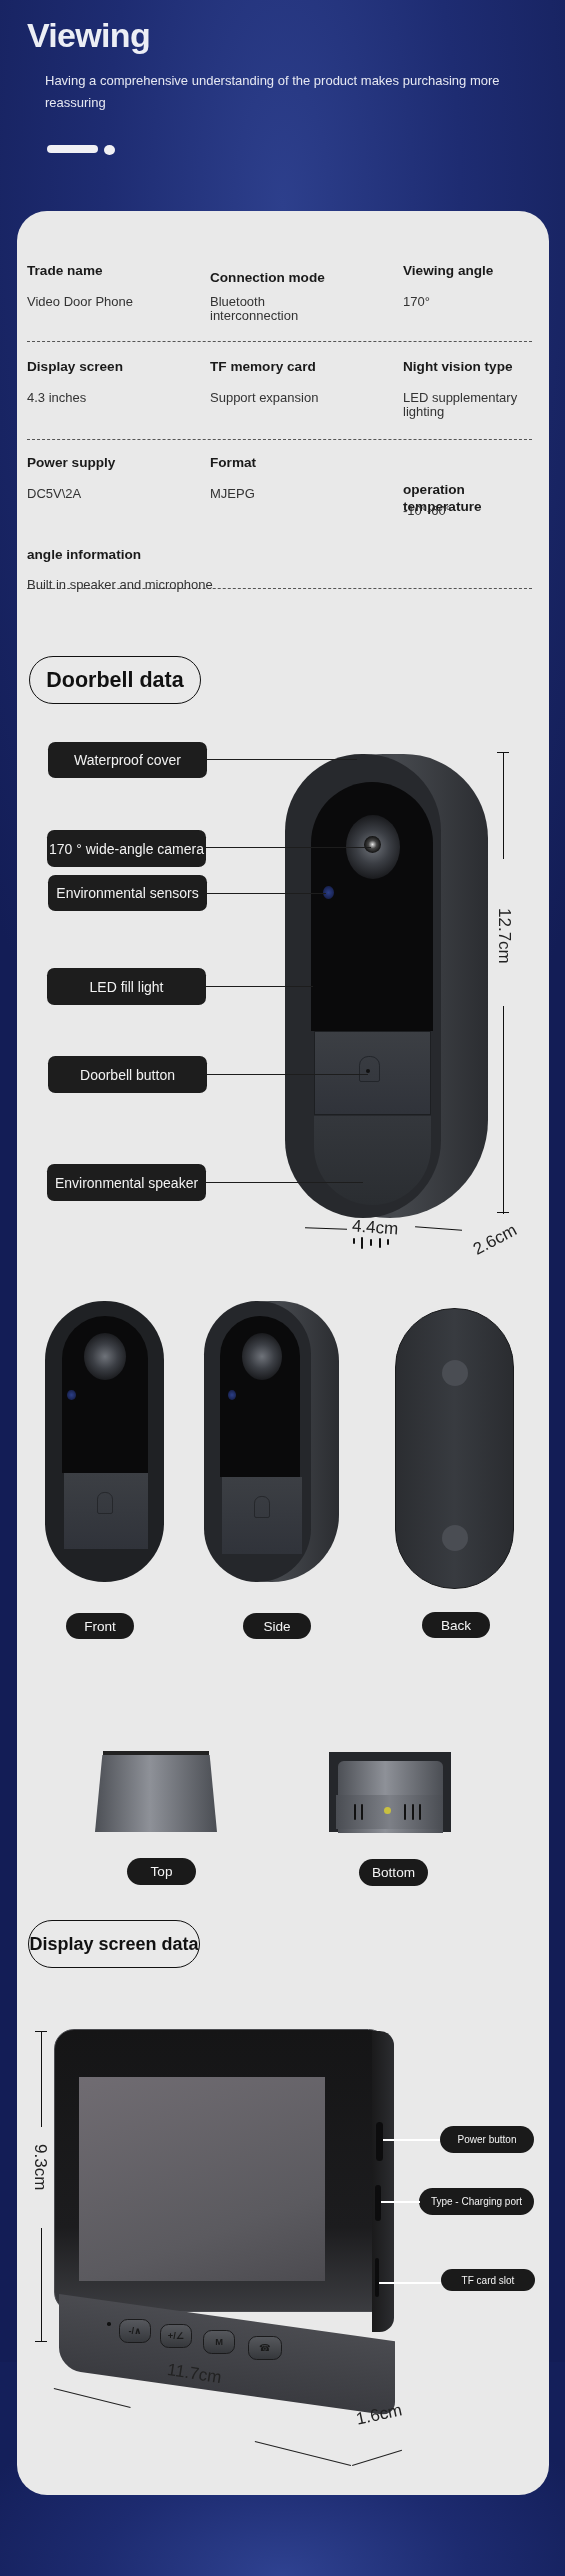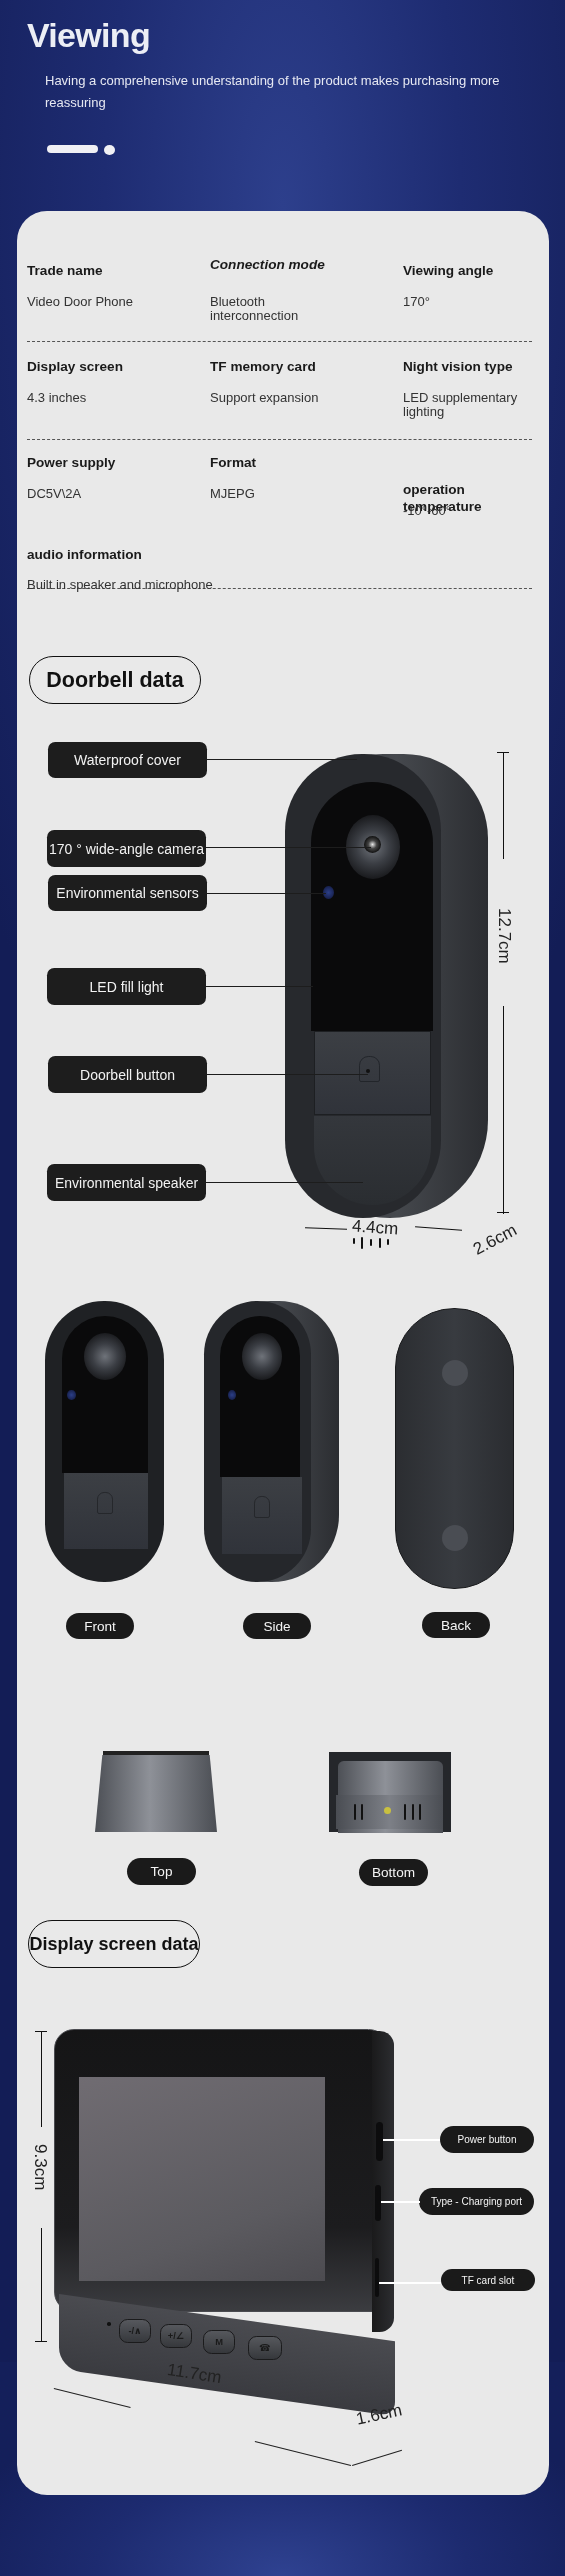--- a/index.html
+++ b/index.html
@@ -56,21 +56,21 @@
 
 <div class="abs title">Viewing</div>
 <div class="abs subtitle">Having a comprehensive understanding of the product makes purchasing more reassuring</div>
 <div class="abs ind-pill"></div>
 <div class="abs ind-dot"></div>
 
 <div class="abs card"></div>
 
 <div class="abs spec-label" style="left:27px;top:263px;">Trade name</div>
 <div class="abs spec-value" style="left:27px;top:295px;width:157px;">Video Door Phone</div>
-<div class="abs spec-label" style="left:210px;top:257px;font-style:italic;">Connection mode</div>
+<div class="abs spec-label" style="left:210px;top:270px;">Connection mode</div>
 <div class="abs spec-value" style="left:210px;top:295px;width:129px;">Bluetooth interconnection</div>
 <div class="abs spec-label" style="left:403px;top:263px;">Viewing angle</div>
 <div class="abs spec-value" style="left:403px;top:295px;">170°</div>
 <div class="abs dash" style="top:341px;"></div>
 
 <div class="abs spec-label" style="left:27px;top:359px;">Display screen</div>
 <div class="abs spec-value" style="left:27px;top:391px;">4.3 inches</div>
 <div class="abs spec-label" style="left:210px;top:359px;">TF memory card</div>
 <div class="abs spec-value" style="left:210px;top:391px;">Support expansion</div>
 <div class="abs spec-label" style="left:403px;top:359px;">Night vision type</div>
@@ -78,21 +78,21 @@
 <div class="abs dash" style="top:439px;"></div>
 
 <div class="abs spec-label" style="left:27px;top:455px;">Power supply</div>
 <div class="abs spec-value" style="left:27px;top:487px;">DC5V\2A</div>
 <div class="abs spec-label" style="left:210px;top:455px;">Format</div>
 <div class="abs spec-value" style="left:210px;top:487px;">MJEPG</div>
 <div class="abs spec-label" style="left:403px;top:457px;width:122px;line-height:16.5px;margin-top:25px;">operation temperature</div>
 <div class="abs spec-value" style="left:403px;top:504px;">-10°-60°</div>
 <div class="abs dash" style="top:588px;"></div>
 
-<div class="abs spec-label" style="left:27px;top:547px;top:547px;">audio information</div>
+<div class="abs spec-label" style="left:27px;top:547px;top:547px;">angle information</div>
 <div class="abs spec-value" style="left:27px;top:578px;">Built in speaker and microphone</div>
 
 <div class="abs sec-pill" style="left:29px;top:656px;width:172px;height:48px;font-size:21.5px;">Doorbell data</div>
 
 <div class="abs db-shell" style="left:285px;top:754px;width:203px;height:464px;border-radius:100px 86px 100px 107px;"></div>
 <div class="abs" style="left:285px;top:754px;width:156px;height:464px;border-radius:79px 79px 80px 80px;background:#27292d;"></div>
 <div class="abs db-face" style="left:311px;top:782px;width:122px;height:249px;border-radius:61px 61px 0 0;"></div>
 <div class="abs lens-outer" style="left:346px;top:815px;width:54px;height:64px;"></div>
 <div class="abs lens-in" style="left:364px;top:836px;width:17px;height:17px;"></div>
 <div class="abs sensor" style="left:323px;top:886px;width:10.7px;height:13px;"></div>

